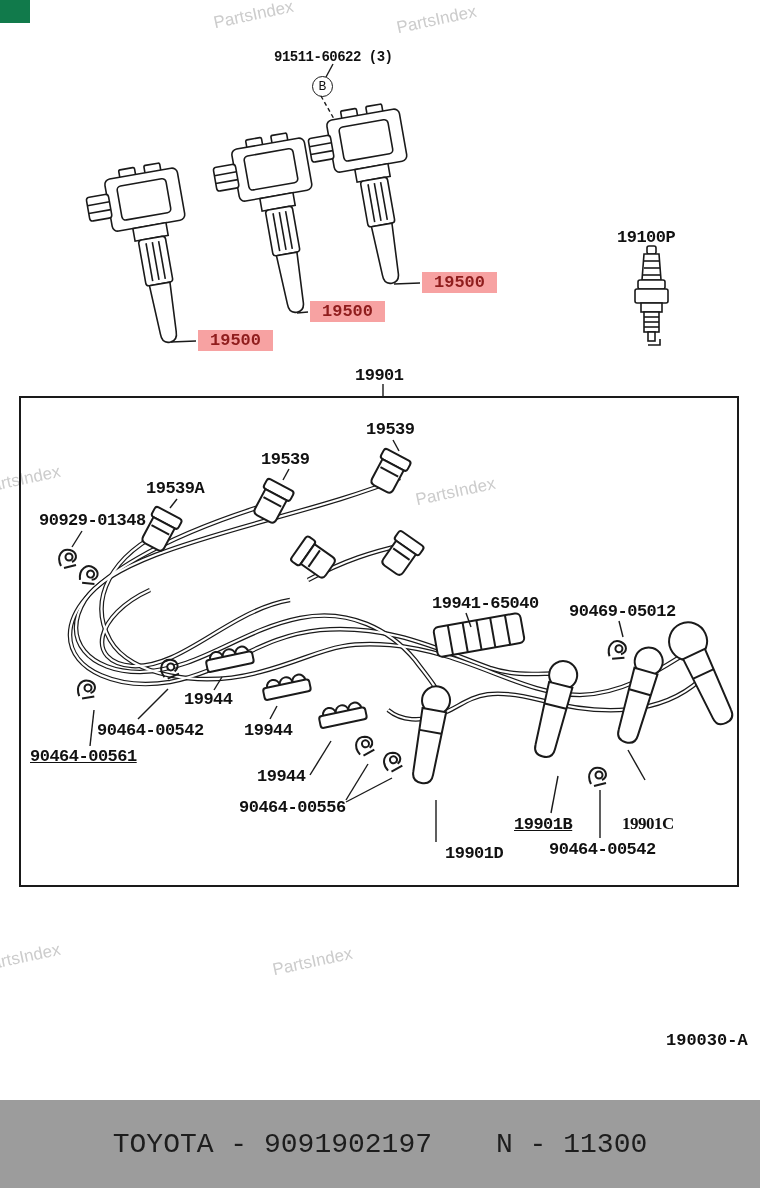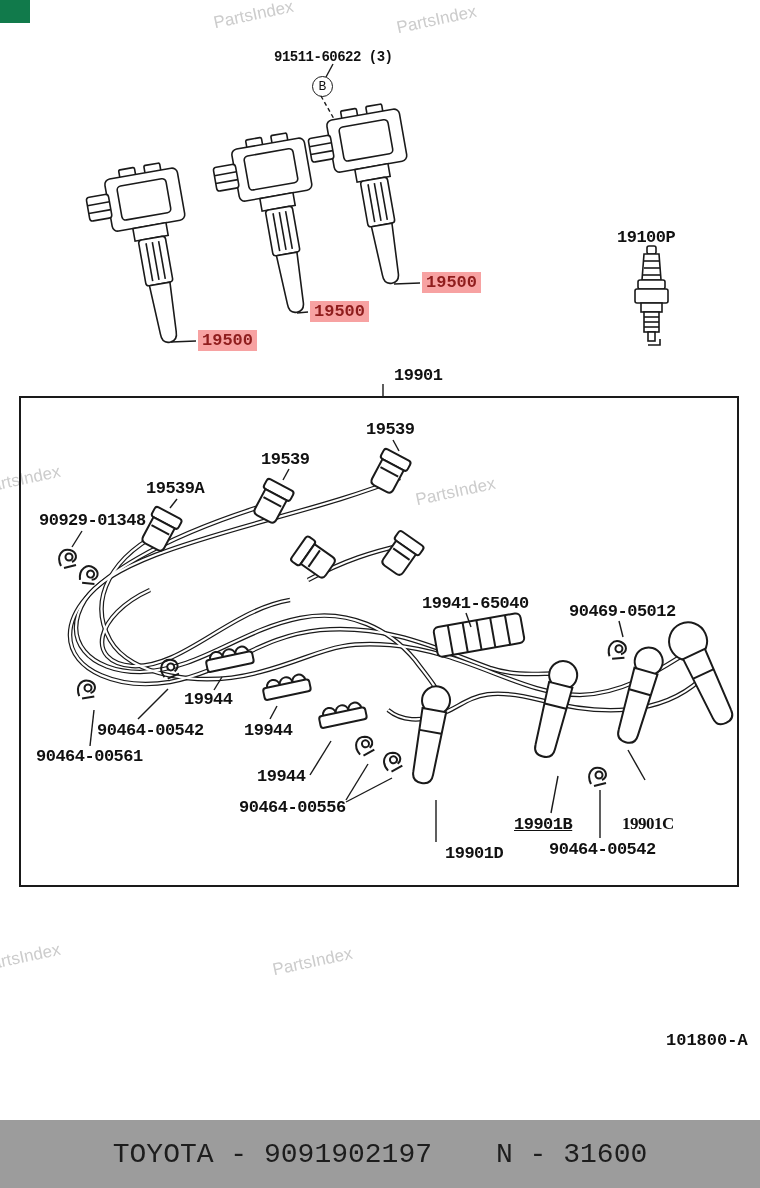--- a/index.html
+++ b/index.html
@@ -9,25 +9,25 @@
       font-size:17px;color:var(--watermark_color,#ccc);transform:rotate(-12deg);
       white-space:nowrap;user-select:none;}
   .corner{position:absolute;left:0;top:0;width:30px;height:23px;
       background:var(--corner_accent,#117a4b);z-index:3;}
   svg.art{position:absolute;left:0;top:0;z-index:1;}
   .lbl{position:absolute;z-index:2;font:bold 17px "Liberation Mono",monospace;
       color:#111;white-space:nowrap;letter-spacing:-0.5px;line-height:20px;}
   .lbl-sm{font-size:14px;}
   .hl{position:absolute;z-index:2;font:bold 17px "Liberation Mono",monospace;
       background:var(--highlight_bg,#f7a2a2);color:var(--highlight_text,#8f1d1d);
-      padding:0 4px;line-height:21px;white-space:nowrap;cursor:pointer;}
+      padding:0 12px;line-height:21px;white-space:nowrap;cursor:pointer;}
   .cmark{position:absolute;z-index:2;width:19px;height:19px;border:1.6px solid #1a1a1a;
       border-radius:50%;text-align:center;font:13px/19px "Liberation Mono",monospace;color:#111;}
   .docref{position:absolute;z-index:2;font:bold 17px "Liberation Mono",monospace;color:#111;}
-  .footer{position:absolute;left:0;bottom:0;width:760px;height:68px;z-index:3;
+  .footer{position:absolute;left:0;bottom:0;width:760px;height:88px;z-index:3;
       background:var(--footer_bg,#9c9c9c);display:flex;align-items:center;
       justify-content:center;gap:64px;}
   .footer span{font:28px "Liberation Mono",monospace;color:var(--footer_text,#1d1d1d);}
   .wire-outer{fill:none;stroke:#1a1a1a;stroke-width:4.6;}
   .wire-inner{fill:none;stroke:#fff;stroke-width:2.2;}
   .ld{stroke:#1a1a1a;stroke-width:1.4;}
   .ld-dash{stroke:#1a1a1a;stroke-width:1.4;stroke-dasharray:4 3;}
 </style>
 </head>
 <body>
@@ -194,39 +194,39 @@
       <line class="ld" x1="645" y1="780" x2="628" y2="750"></line>
     </g>
   </svg>
 
   <div class="lbl lbl-sm" style="left:274px;top:47px;">91511-60622 (3)</div>
   <div class="cmark" style="left:312px;top:76px;">B</div>
   <div class="hl" style="left:198px;top:330px;">19500</div>
   <div class="hl" style="left:310px;top:301px;">19500</div>
   <div class="hl" style="left:422px;top:272px;">19500</div>
   <div class="lbl" style="left:617px;top:228px;">19100P</div>
-  <div class="lbl" style="left:355px;top:366px;margin-left:39px;">19901</div>
+  <div class="lbl" style="left:355px;top:366px;">19901</div>
 
   <div class="lbl" style="left:366px;top:420px;">19539</div>
   <div class="lbl" style="left:261px;top:450px;">19539</div>
   <div class="lbl" style="left:146px;top:479px;text-align:center;">19539A</div>
   <div class="lbl" style="left:39px;top:511px;">90929-01348</div>
-  <div class="lbl" style="left:422px;top:594px;">19941-65040</div>
+  <div class="lbl" style="left:432px;top:594px;">19941-65040</div>
   <div class="lbl" style="left:569px;top:602px;">90469-05012</div>
   <div class="lbl" style="left:184px;top:690px;">19944</div>
   <div class="lbl" style="left:97px;top:721px;">90464-00542</div>
   <div class="lbl" style="left:244px;top:721px;">19944</div>
-  <div class="lbl" style="left:36px;top:747px;">90464-00561</div>
+  <div class="lbl" style="left:30px;top:747px;text-decoration:underline;">90464-00561</div>
   <div class="lbl" style="left:257px;top:767px;">19944</div>
   <div class="lbl" style="left:239px;top:798px;">90464-00556</div>
   <div class="lbl" style="left:399px;top:844px;margin-left:46px;">19901D</div>
   <div class="lbl" style="left:514px;top:815px;text-decoration:underline;">19901B</div>
   <div class="lbl" style="left:549px;top:840px;">90464-00542</div>
   <div class="lbl" style="left:622px;top:814px;font-family:Liberation Serif, serif;">19901C</div>
 
-  <div class="docref" style="left:666px;top:1031px;">101800-A</div>
+  <div class="docref" style="left:666px;top:1031px;">190030-A</div>
 
   <div class="footer">
     <span>TOYOTA - 9091902197</span>
-    <span>N - 31600</span>
+    <span>N - 11300</span>
   </div>
 
 </div>
 
 </body></html>

